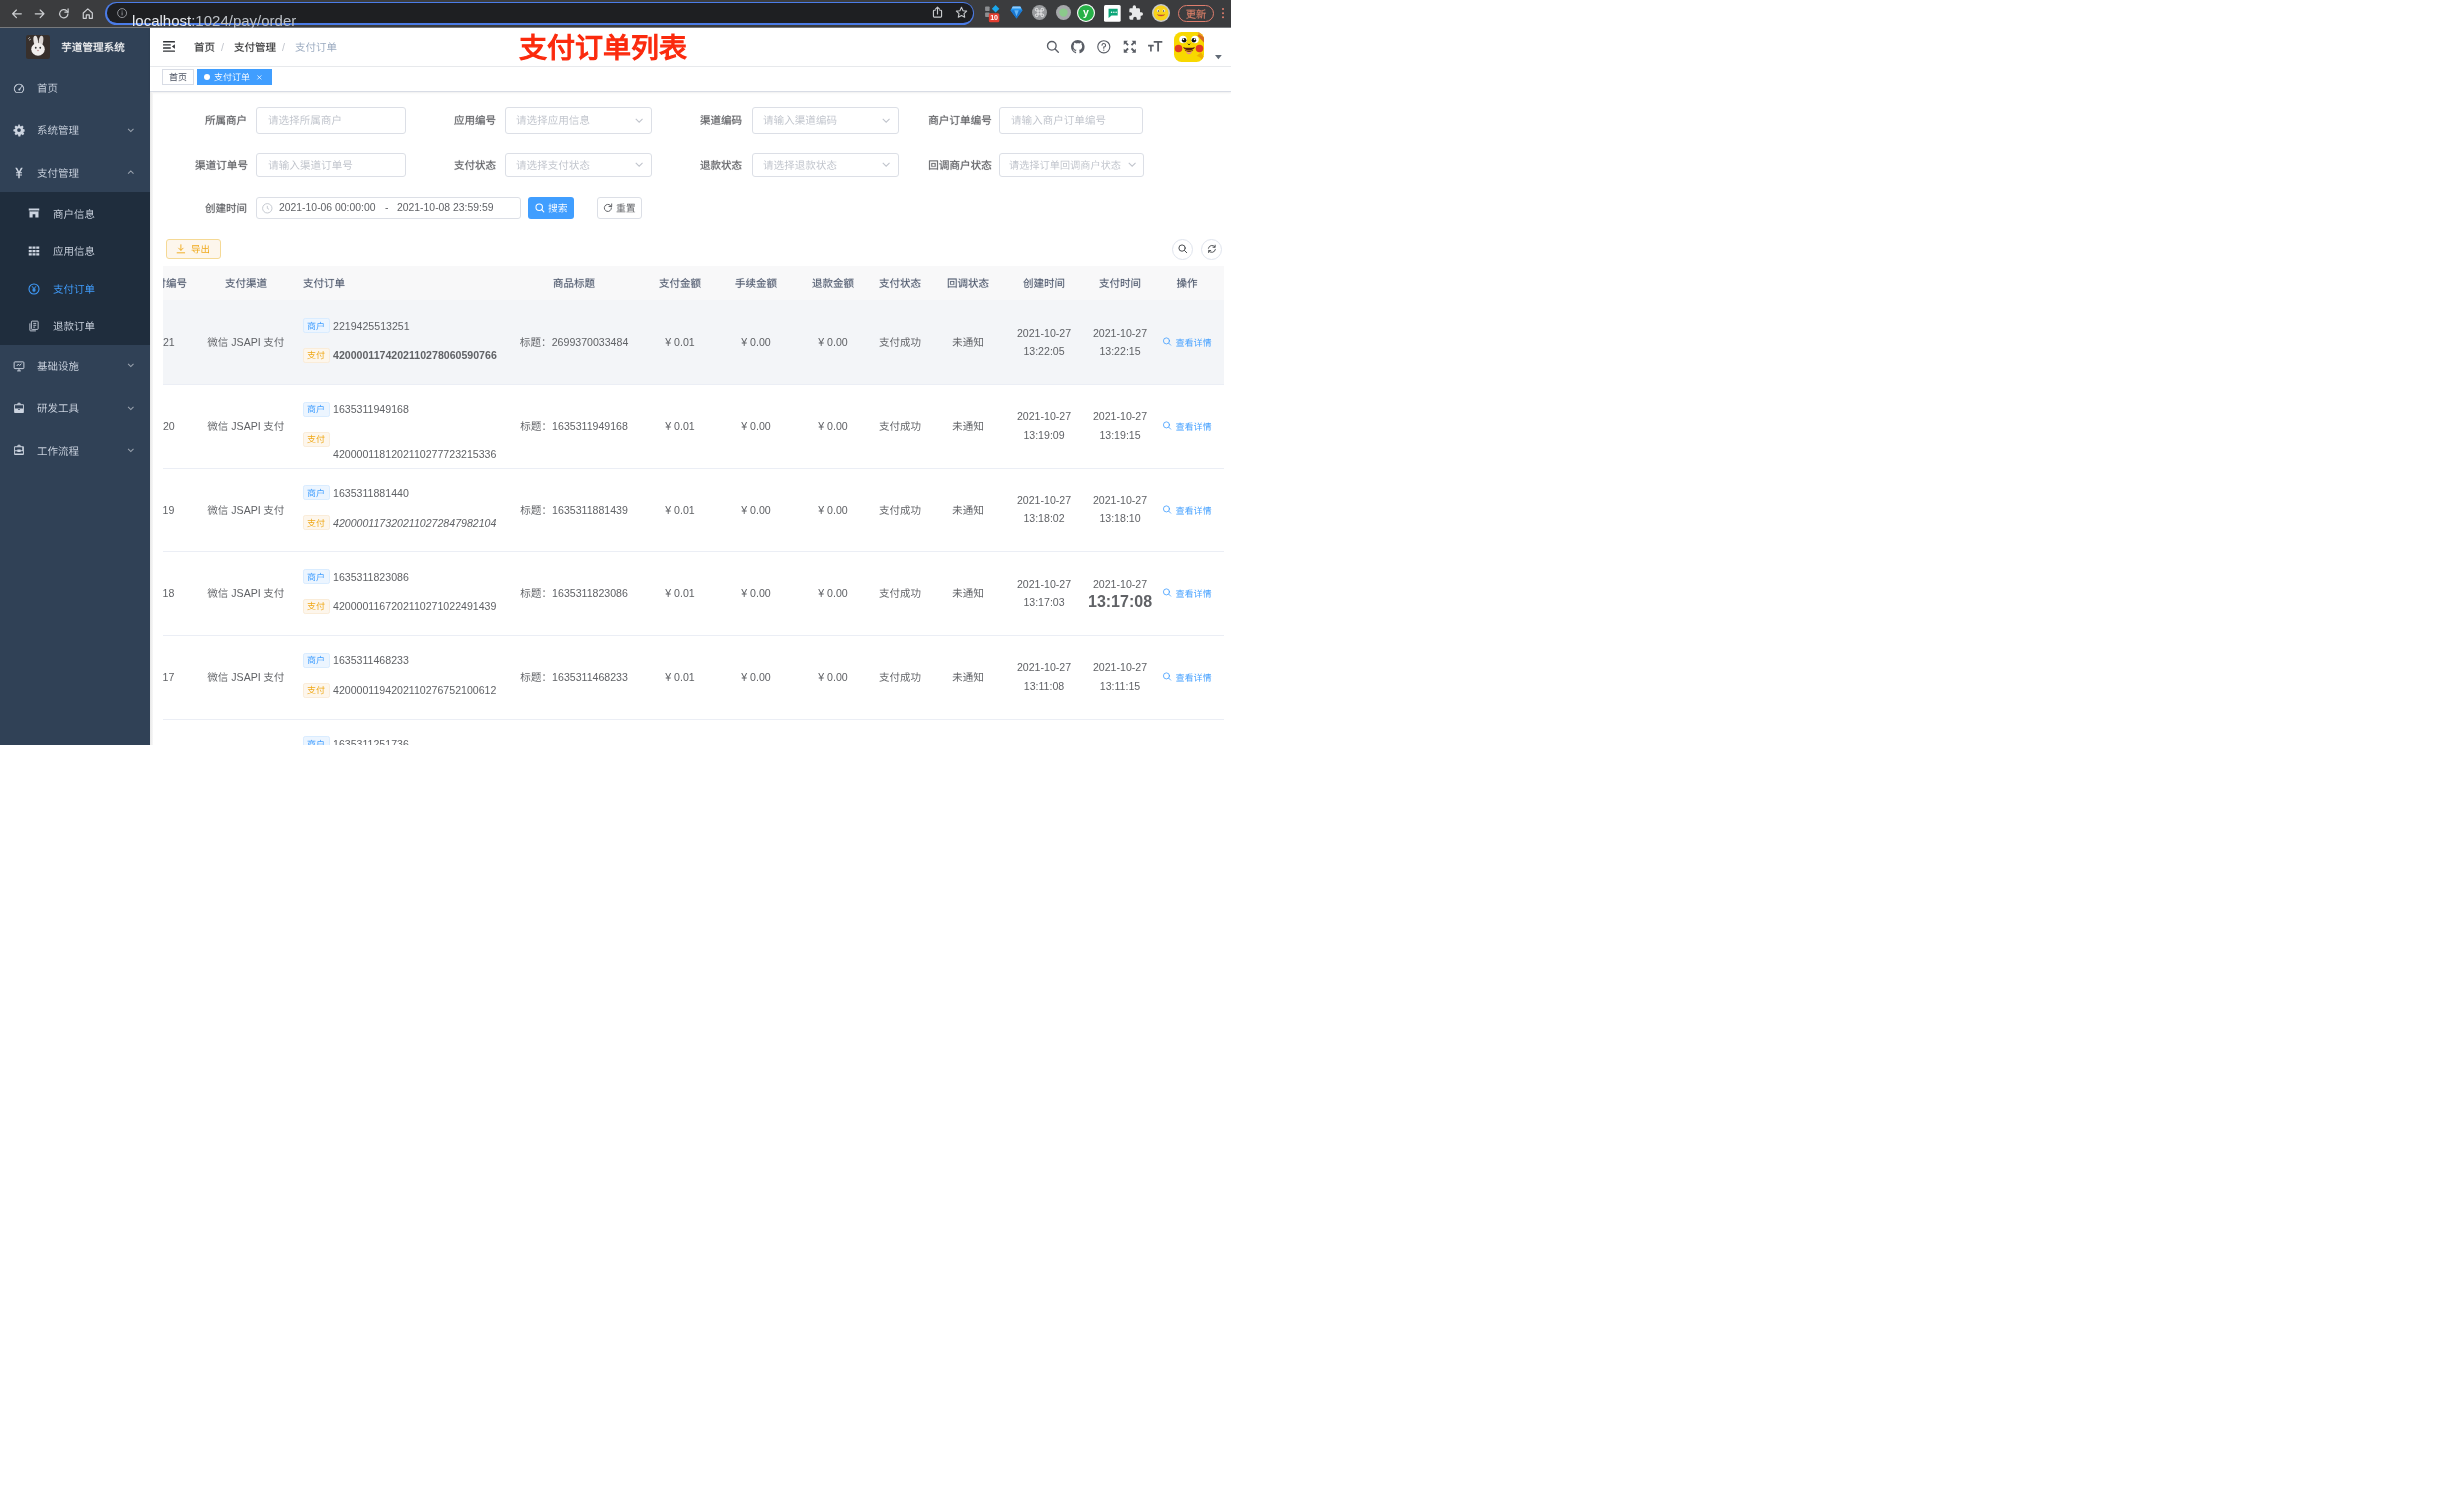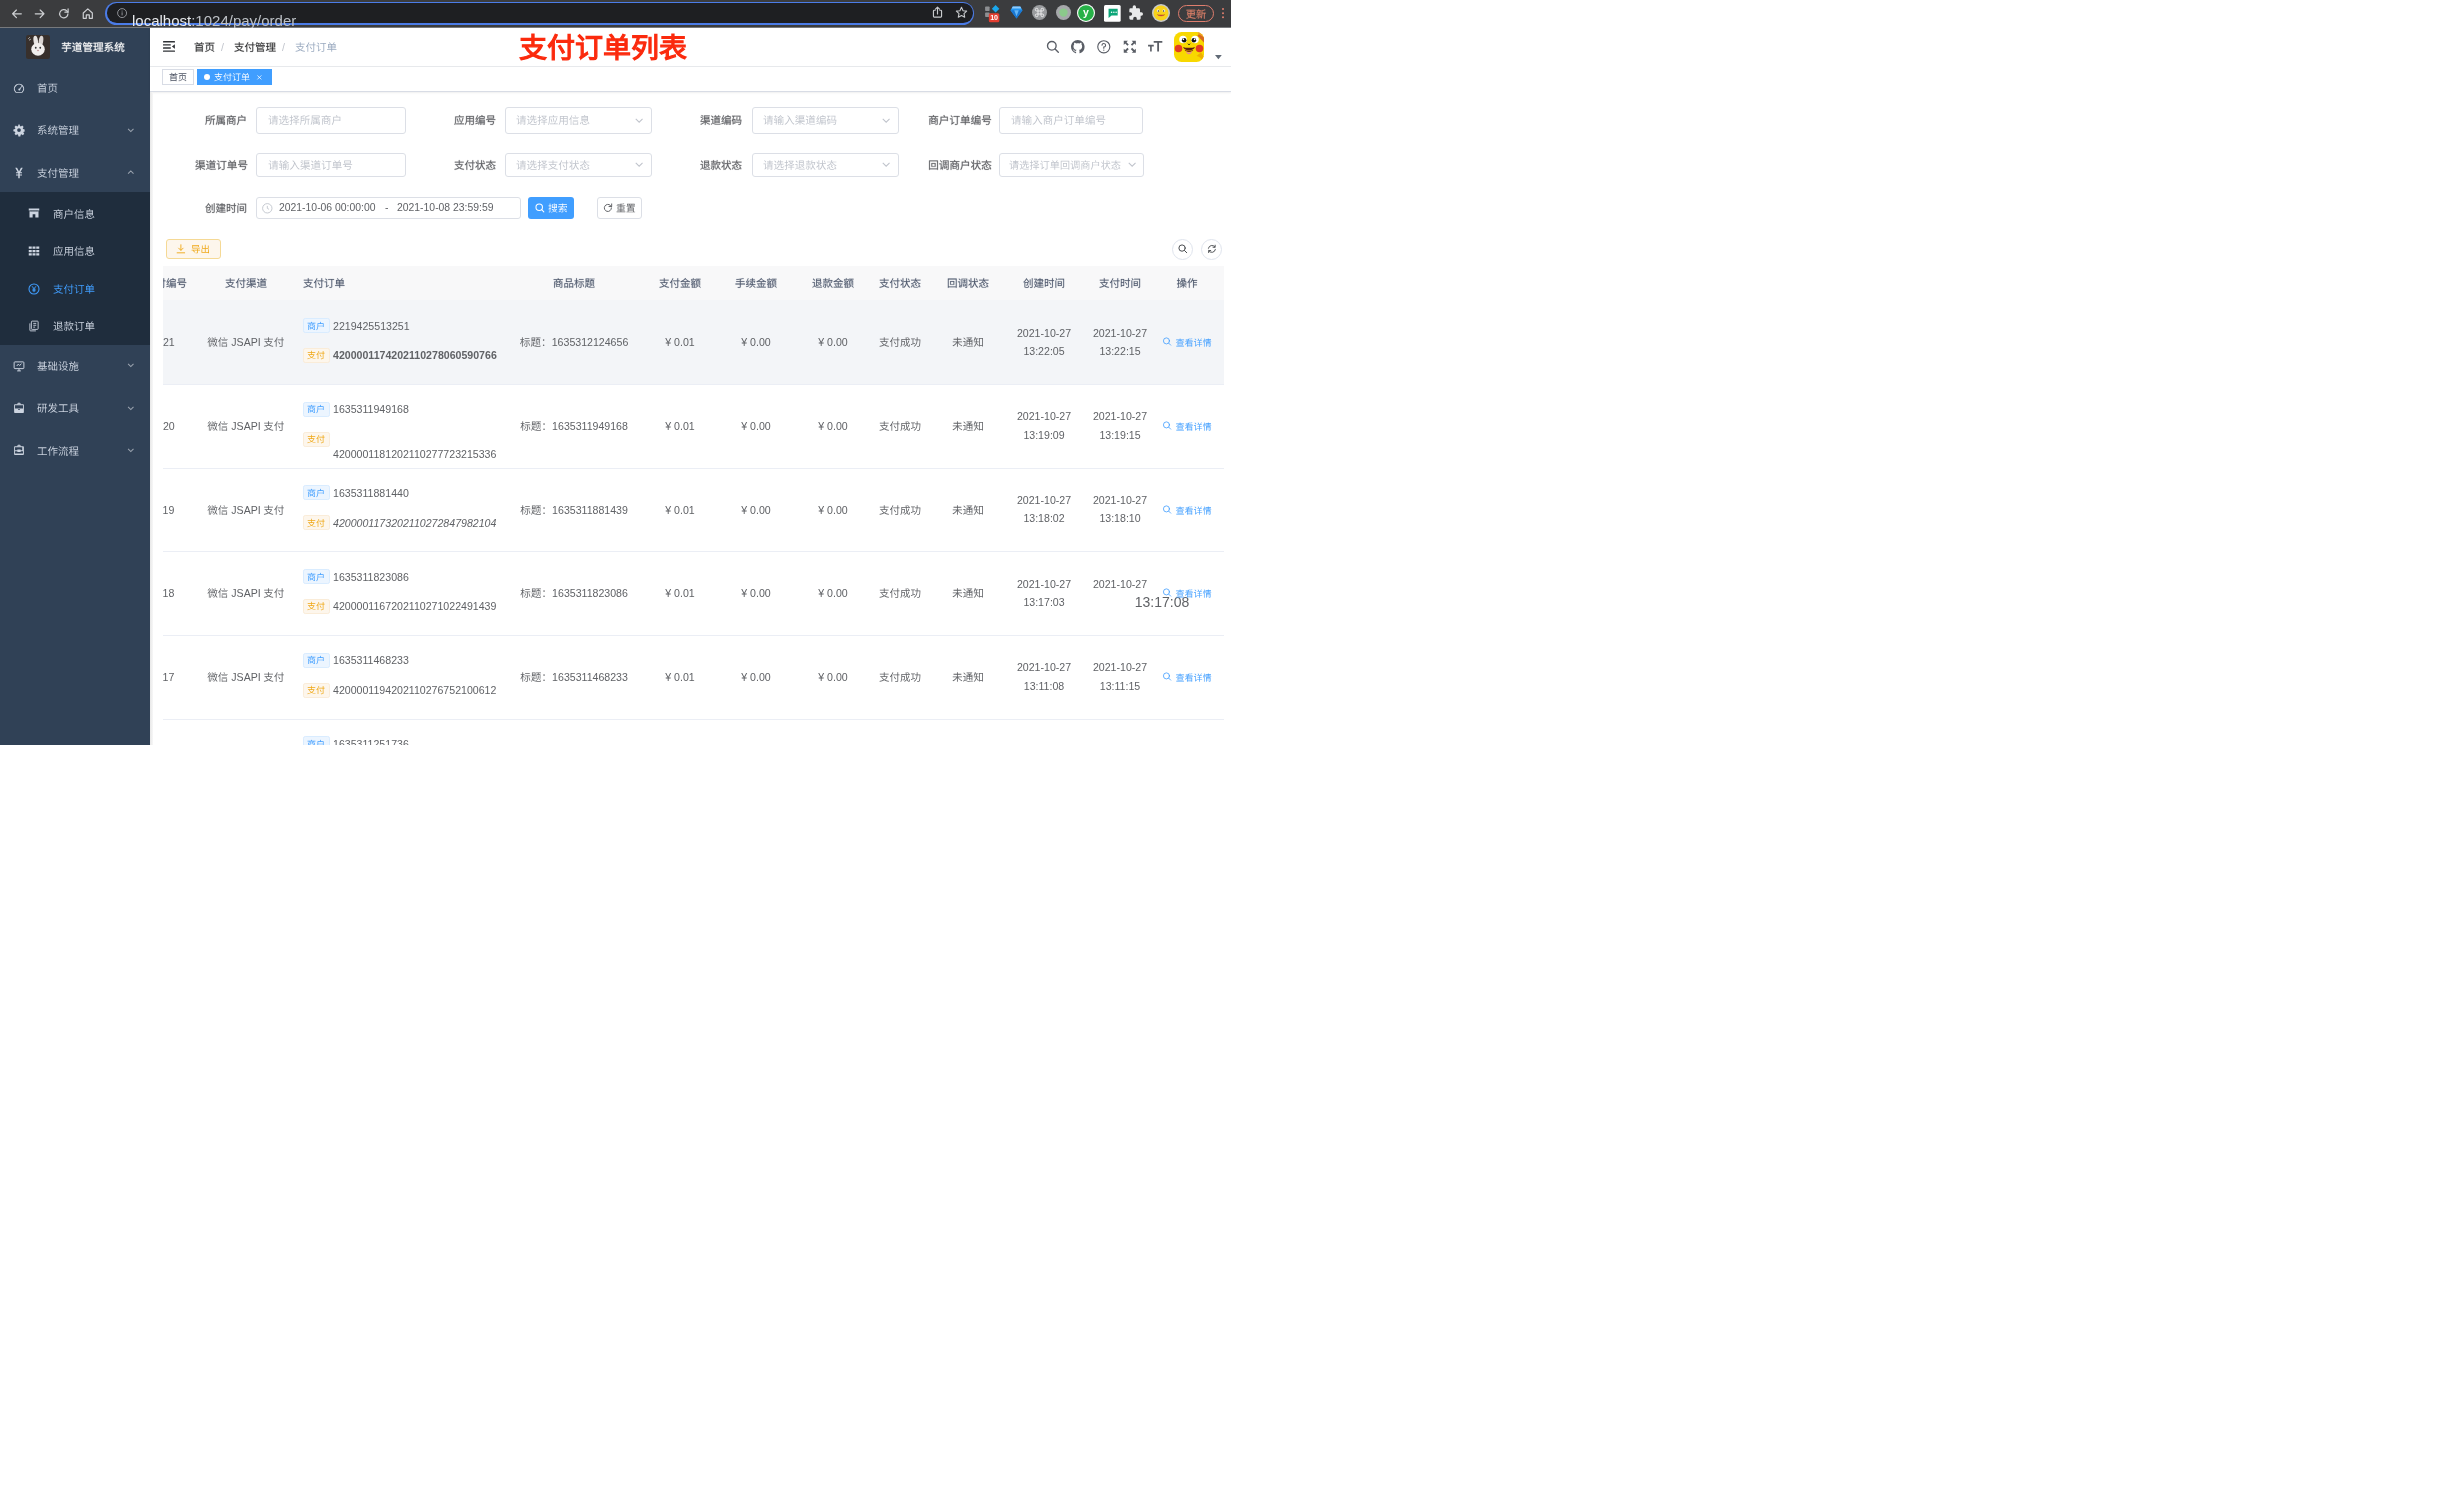--- a/index.html
+++ b/index.html
@@ -806,21 +806,21 @@
         <use href="#g11" x="1000"></use>
       </g>
     </svg></div>
 <div class="t" style="left:333px;top:355px;font-size:10.6px;color:#606266;font-weight:700;transform:translateY(-50%);">4200001174202110278060590766</div>
 <div class="t" style="left:574px;top:342px;font-size:10.6px;color:#606266;font-weight:400;transform:translate(-50%,-50%);"><svg style="width:32px;height:10.6px;vertical-align:bottom;" viewBox="0 0 3000 1000">
       <g fill="currentColor" transform="translate(0,880) scale(1,-1)">
         <use href="#g61" x="0"></use>
         <use href="#g62" x="1000"></use>
         <use href="#g69" x="2000"></use>
       </g>
-    </svg><span>1635312124656</span></div>
+    </svg><span>2699370033484</span></div>
 <div class="t" style="left:680px;top:342px;font-size:10.6px;color:#606266;font-weight:400;transform:translate(-50%,-50%);">¥ 0.01</div>
 <div class="t" style="left:756px;top:342px;font-size:10.6px;color:#606266;font-weight:400;transform:translate(-50%,-50%);">¥ 0.00</div>
 <div class="t" style="left:833px;top:342px;font-size:10.6px;color:#606266;font-weight:400;transform:translate(-50%,-50%);">¥ 0.00</div>
 <div class="t" style="left:900px;top:342px;font-size:10.6px;color:#606266;font-weight:400;transform:translate(-50%,-50%);"><svg style="width:42px;height:10.6px;vertical-align:bottom;" viewBox="0 0 4000 1000">
       <g fill="currentColor" transform="translate(0,880) scale(1,-1)">
         <use href="#g10" x="0"></use>
         <use href="#g11" x="1000"></use>
         <use href="#g70" x="2000"></use>
         <use href="#g71" x="3000"></use>
       </g>
@@ -1041,21 +1041,21 @@
 <div class="t" style="left:968px;top:593px;font-size:10.6px;color:#606266;font-weight:400;transform:translate(-50%,-50%);"><svg style="width:32px;height:10.6px;vertical-align:bottom;" viewBox="0 0 3000 1000">
       <g fill="currentColor" transform="translate(0,880) scale(1,-1)">
         <use href="#g72" x="0"></use>
         <use href="#g73" x="1000"></use>
         <use href="#g74" x="2000"></use>
       </g>
     </svg></div>
 <div class="t" style="left:1044px;top:584px;font-size:10.6px;color:#606266;font-weight:400;transform:translate(-50%,-50%);">2021-10-27</div>
 <div class="t" style="left:1044px;top:602px;font-size:10.6px;color:#606266;font-weight:400;transform:translate(-50%,-50%);">13:17:03</div>
 <div class="t" style="left:1120px;top:584px;font-size:10.6px;color:#606266;font-weight:400;transform:translate(-50%,-50%);">2021-10-27</div>
-<div class="t" style="left:1120px;top:602px;font-size:14px;color:#606266;font-weight:400;transform:translate(-50%,-50%);margin-left:42px;">13:17:08</div>
+<div class="t" style="left:1120px;top:602px;font-size:16px;color:#606266;font-weight:700;transform:translate(-50%,-50%);">13:17:08</div>
 <div class="t" style="left:1187px;top:593px;font-size:9px;color:#409eff;font-weight:400;transform:translate(-50%,-50%);"><svg style="width:9px;height:9px;vertical-align:-1.1px;margin-right:3.8px" viewBox="0 0 14 14" fill="none" stroke="#409eff" stroke-width="1.25" stroke-linecap="round">
       <circle cx="6" cy="6" r="4.7"></circle>
       <path d="M9.6 9.6l3 3"></path>
     </svg><svg style="width:36px;height:9px;vertical-align:bottom;" viewBox="0 0 4000 1000">
       <g fill="currentColor" transform="translate(0,880) scale(1,-1)">
         <use href="#g75" x="0"></use>
         <use href="#g76" x="1000"></use>
         <use href="#g77" x="2000"></use>
         <use href="#g78" x="3000"></use>
       </g>

